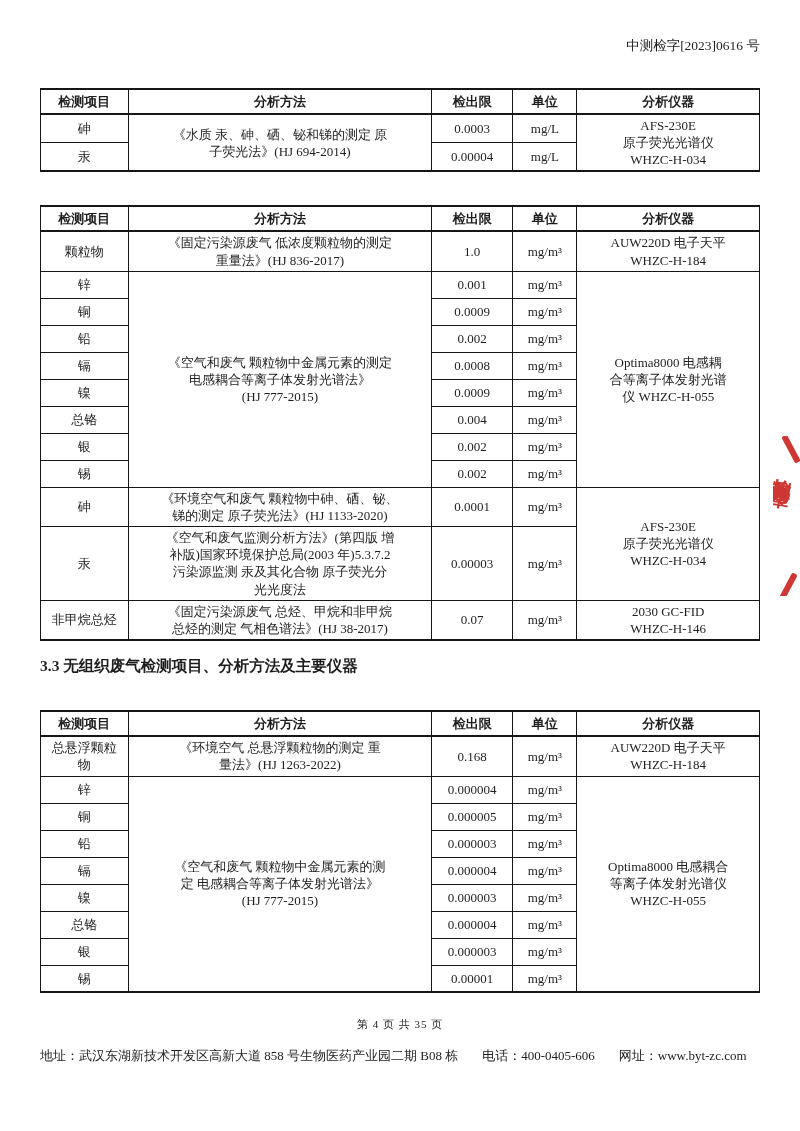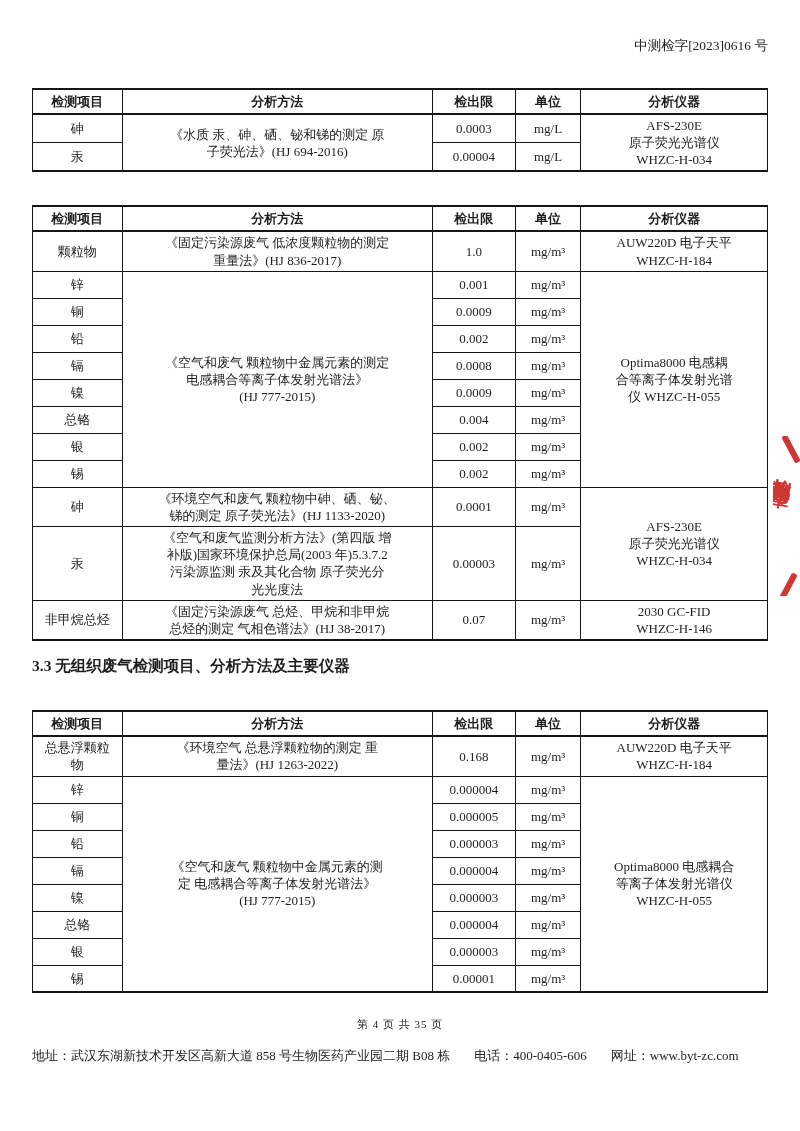--- a/index.html
+++ b/index.html
@@ -1,20 +1,20 @@
 <!DOCTYPE html>
 <html><head>
 <meta charset="utf-8">
 <style>
   html,body{margin:0;padding:0;}
   body{
     width:800px;height:1131px;background:#ffffff;position:relative;overflow:hidden;
     font-family:"Liberation Serif","DejaVu Serif",serif;color:#1e1e1e;
   }
-  .page{padding:0 32px;}
+  .page{padding:0 40px;}
   .docnum{padding-top:37px;text-align:right;font-size:13.5px;}
   .h2{font-weight:bold;font-size:15.5px;margin:15px 0 9px;}
   table.tbl{width:100%;border-collapse:collapse;table-layout:fixed;
     border-top:2.5px solid #161616;border-bottom:2.5px solid #161616;margin-top:33px;}
   .t1{margin-top:33px;}
   table.tbl th,table.tbl td{
     border:1px solid #161616;text-align:center;vertical-align:middle;
     font-size:13px;line-height:1.32;padding:2px 4px;word-break:break-all;
   }
   table.tbl thead th{font-weight:bold;border-bottom:2px solid #161616;}
@@ -53,21 +53,21 @@
         <th>分析方法</th>
         <th>检出限</th>
         <th>单位</th>
         <th>分析仪器</th>
       </tr>
     </thead>
     <tbody>
       <tr class="h28">
         <td>砷</td>
         <td rowspan="2" class="pre">《水质 汞、砷、硒、铋和锑的测定 原
-子荧光法》(HJ 694-2016)</td>
+子荧光法》(HJ 694-2014)</td>
         <td>0.0003</td>
         <td>mg/L</td>
         <td rowspan="2" class="pre">AFS-230E
 原子荧光光谱仪
 WHZC-H-034</td>
       </tr>
       <tr class="h28">
         <td>汞</td>
         <td>0.00004</td>
         <td>mg/L</td>

